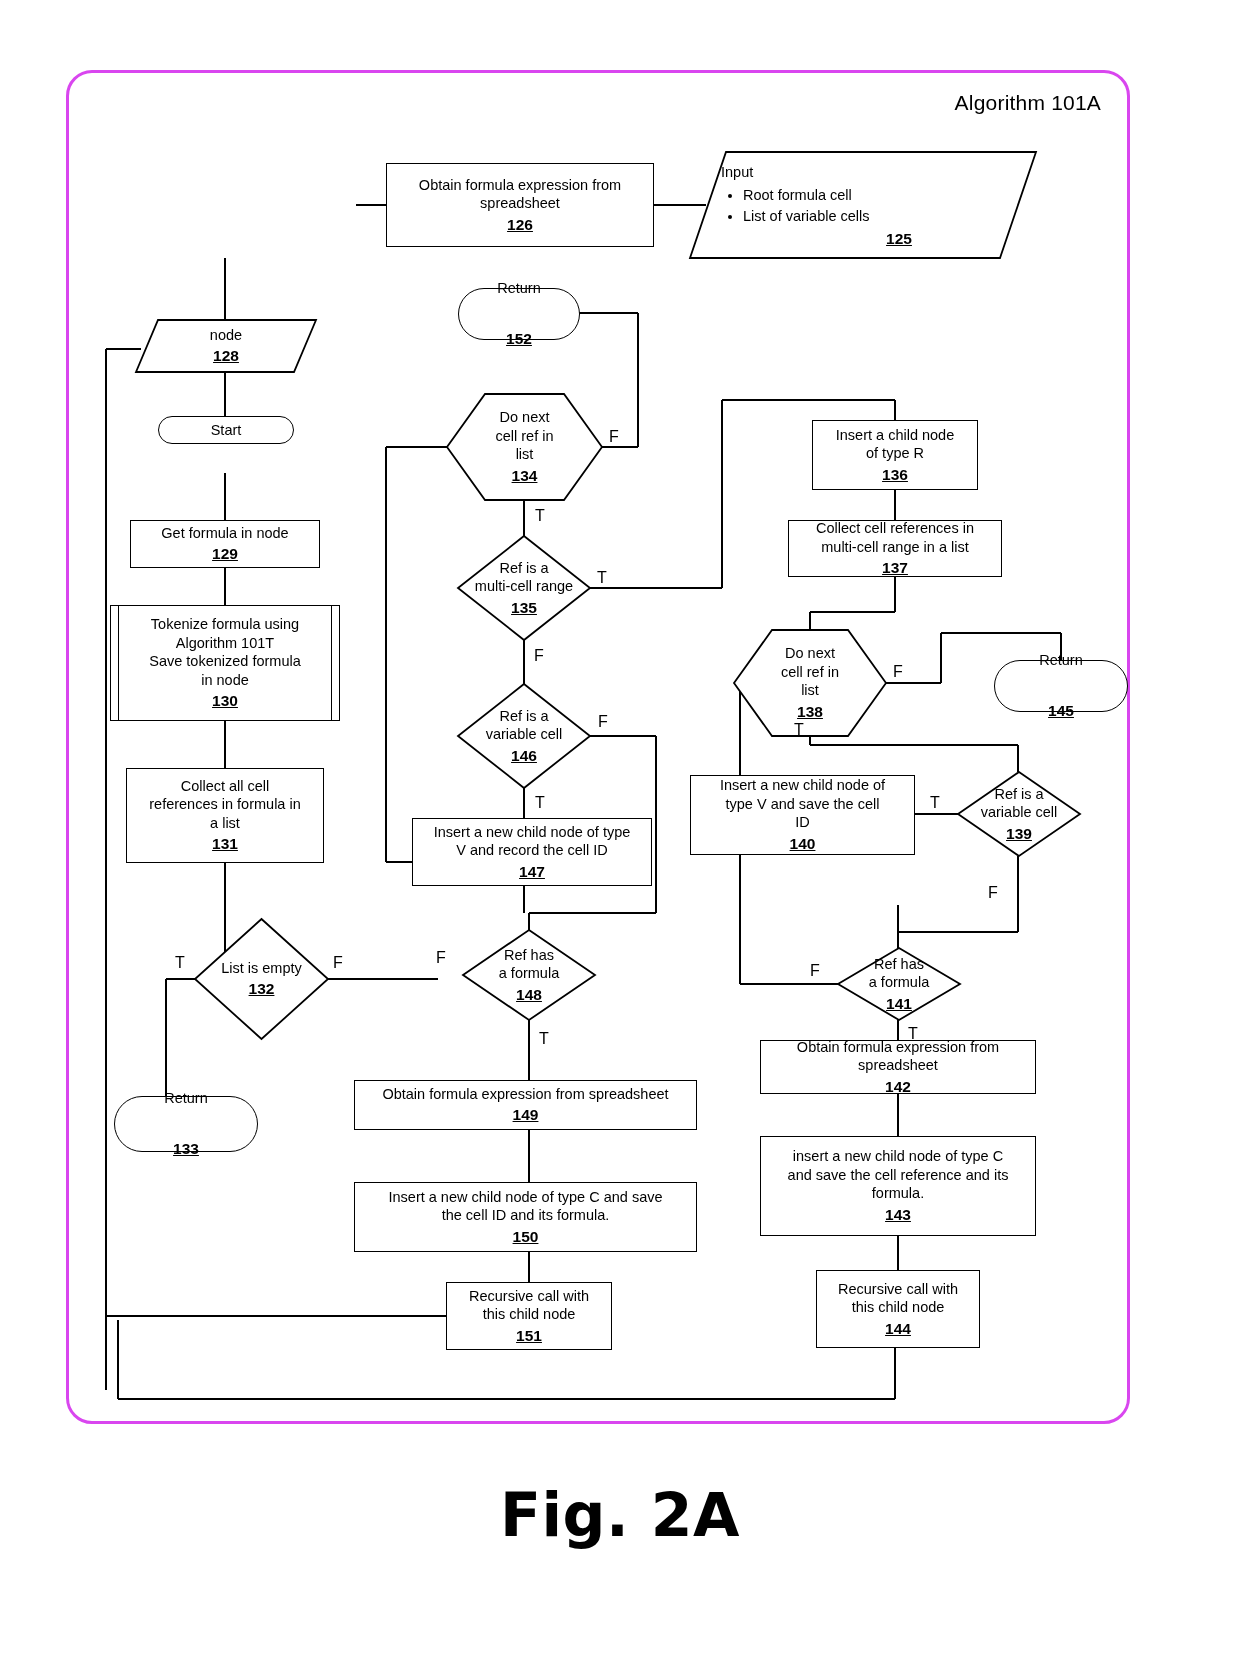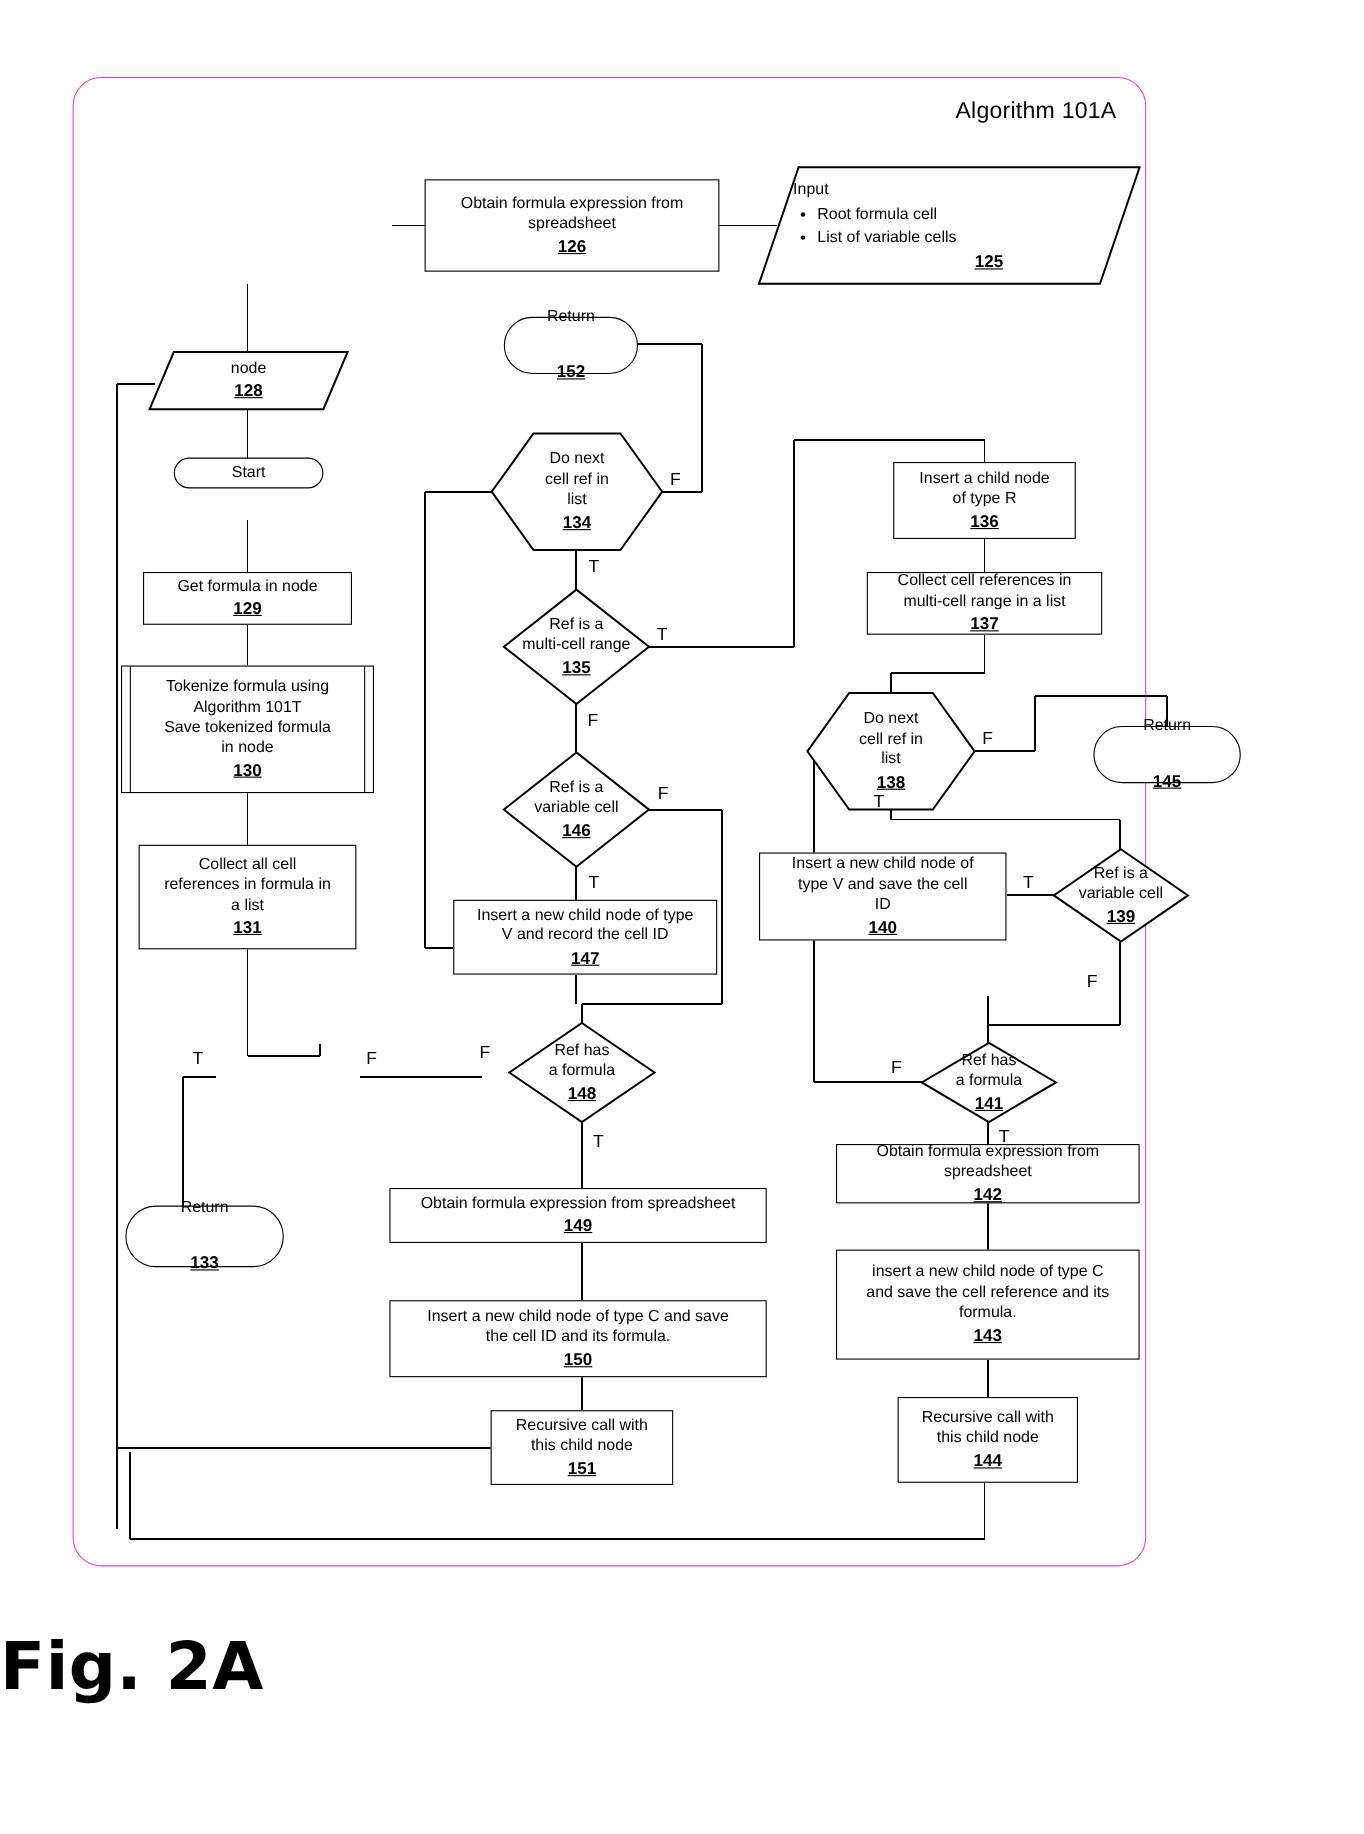--- a/index.html
+++ b/index.html
@@ -19,23 +19,23 @@
     position: absolute;
     left: 0; top: 0;
     width: 1240px;
     height: 1667px;
   }
   
   .frame {
     position: absolute;
     left: 66px;
     top: 70px;
-    width: 976px;
+    width: 1064px;
     height: 1354px;
-    border: 1px solid #d946ef;
+    border: 3px solid #d946ef;
     border-radius: 26px;
     box-sizing: border-box;
     text-align: right;
   }
   .algo-title {
     position: absolute;
     right: 26px;
     top: 18px;
     font-size: 21px;
     letter-spacing: 0.2px;
@@ -110,21 +110,21 @@
     width: 1240px;
     height: 1667px;
     z-index: 1;
     pointer-events: none;
   }
   .fig-caption {
     position: absolute;
     left: 0;
     top: 1480px;
     width: 1240px;
-    text-align: left;
+    text-align: center;
     font-family: "DejaVu Sans", sans-serif;
     font-weight: bold;
     font-size: 60px;
     letter-spacing: 0.5px;
   }
   .bullets {
     text-align: left;
     font-size: 14.5px;
     line-height: 1.45;
     padding-left: 4px;
@@ -298,20 +298,29 @@
     <span class="num">130</span>
   </div>
 
   <div class="node" style="left:126px; top:768px; width:198px; height:95px;">
     <span>Collect all cell</span>
     <span>references in formula in</span>
     <span>a list</span>
     <span class="num">131</span>
   </div>
 
+  <div class="node diamond" style="left:195px; top:919px; width:133px; height:120px;">
+    <svg class="shape-svg" viewBox="0 0 133 120" preserveAspectRatio="none">
+      <polygon points="66.5,0 133,60 66.5,120 0,60" fill="#fff" stroke="#000" stroke-width="1.8" vector-effect="non-scaling-stroke"></polygon>
+    </svg>
+    <div class="shape-txt">
+      <span>List is empty</span>
+      <span class="num">132</span>
+    </div>
+  </div>
   <div class="lbl" style="left:175px; top:955px;">T</div>
   <div class="lbl" style="left:333px; top:955px;">F</div>
 
   <div class="node term" style="left:114px; top:1096px; width:144px; height:56px;">
     <span>Return</span>
     <span class="num">133</span>
   </div>
 
   <div class="node term" style="left:458px; top:288px; width:122px; height:52px;">
     <span>Return</span>

